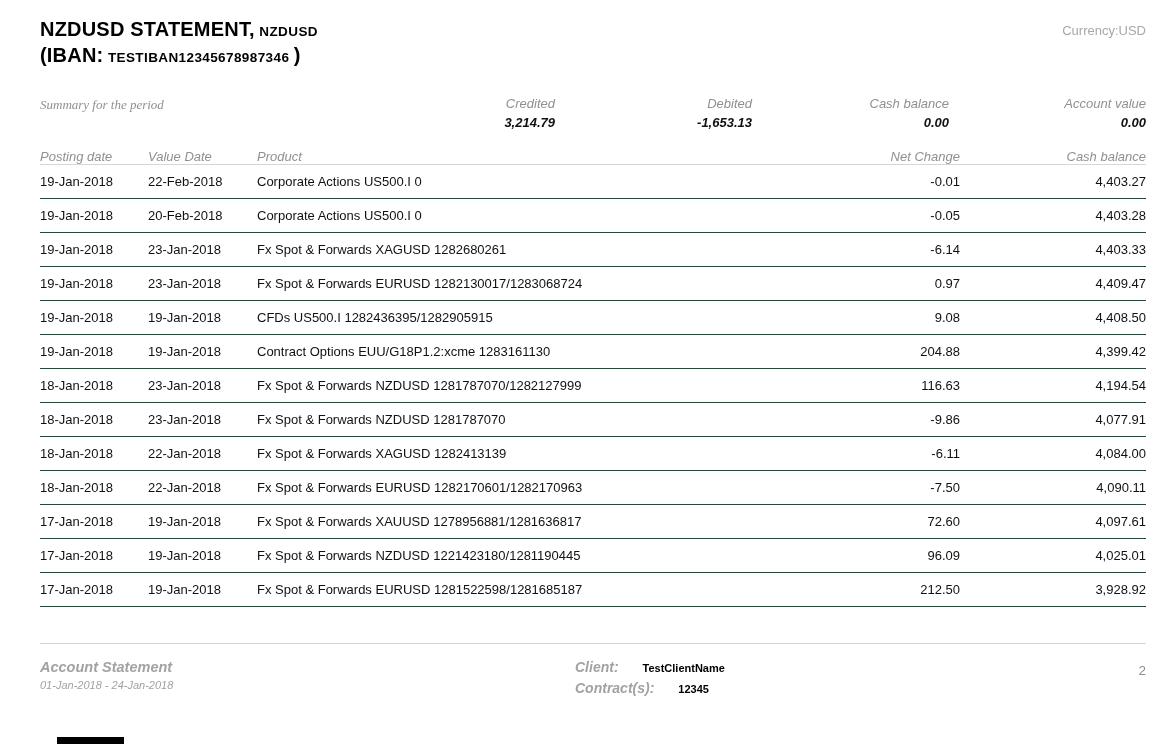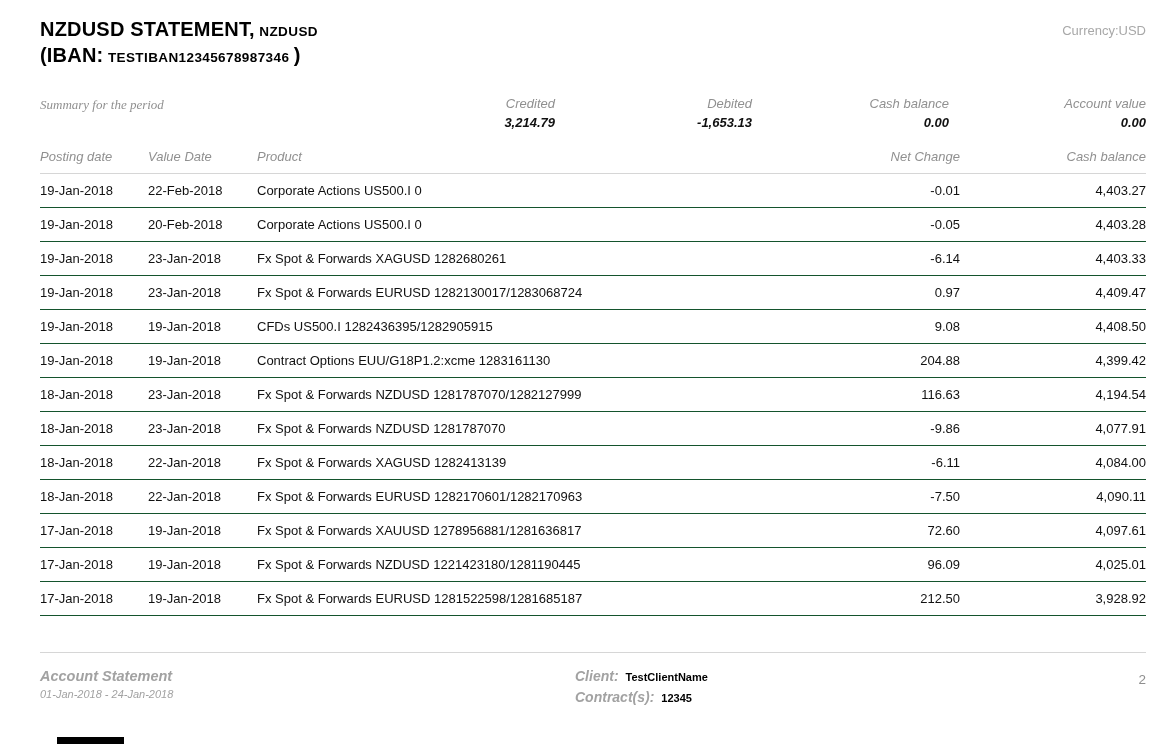--- a/index.html
+++ b/index.html
@@ -22,38 +22,38 @@
 
   
   .summary { display:flex; margin-top:27px; }
   .summary-label { flex:1; font-style:italic; color:#909090; font-size:13px; padding-top:1px;font-family:Liberation Serif, serif; }
   .sum-col { width:197px; text-align:right; font-style:italic; font-size:13px; }
   .sum-col .lbl { color:#909090; }
   .sum-col .val { color:#111; margin-top:4px; font-weight:bold; }
 
   
   .table { margin-top:19px; }
-  .thead { display:flex; color:#909090; font-style:italic; font-size:13px; padding-bottom:9px; border-bottom:1px solid #d6d6d6;justify-content:center; }
+  .thead { display:flex; color:#909090; font-style:italic; font-size:13px; border-bottom:1px solid #d6d6d6;justify-content:center; }
   .row { display:flex; align-items:center; font-size:13px; height:33px; border-bottom:1px solid #14532d; color:#111; }
   .c1 { width:108px; }
   .c2 { width:109px; }
   .c3 { flex:1; }
   .c4 { width:160px; text-align:right; }
   .c5 { width:186px; text-align:right; }
 
   .hr2 { border:none; border-top:1px solid #d6d6d6; margin:36px 0 0 0; }
 
   
   .footer { display:flex; margin-top:15px; }
   .f-left { width:535px; color:#a2a2a2; }
   .f-title { font-weight:bold; font-style:italic; font-size:14.5px; }
   .f-period { font-style:italic; font-size:11px; margin-top:4px; }
   .f-gen { font-style:italic; font-size:12px; margin-top:4px; }
   .f-mid { flex:1; }
-  .f-line { display:flex; align-items:baseline; gap:7px; margin-bottom:5px; }
+  .f-line { display:flex; align-items:baseline; gap:24px; margin-bottom:5px; }
   .f-lbl { font-weight:bold; font-style:italic; font-size:14px; color:#a2a2a2; }
   .f-val { font-size:11px; color:#000; font-weight:bold; }
   .f-page { width:40px; text-align:right; color:#8f8f8f; font-size:13.5px; padding-top:4px; }
 
   .black-bar { position:absolute; left:57px; bottom:0; width:67px; height:7px; background:#000; }
 </style>
 </head>
 <body>
 
 <div class="page">

